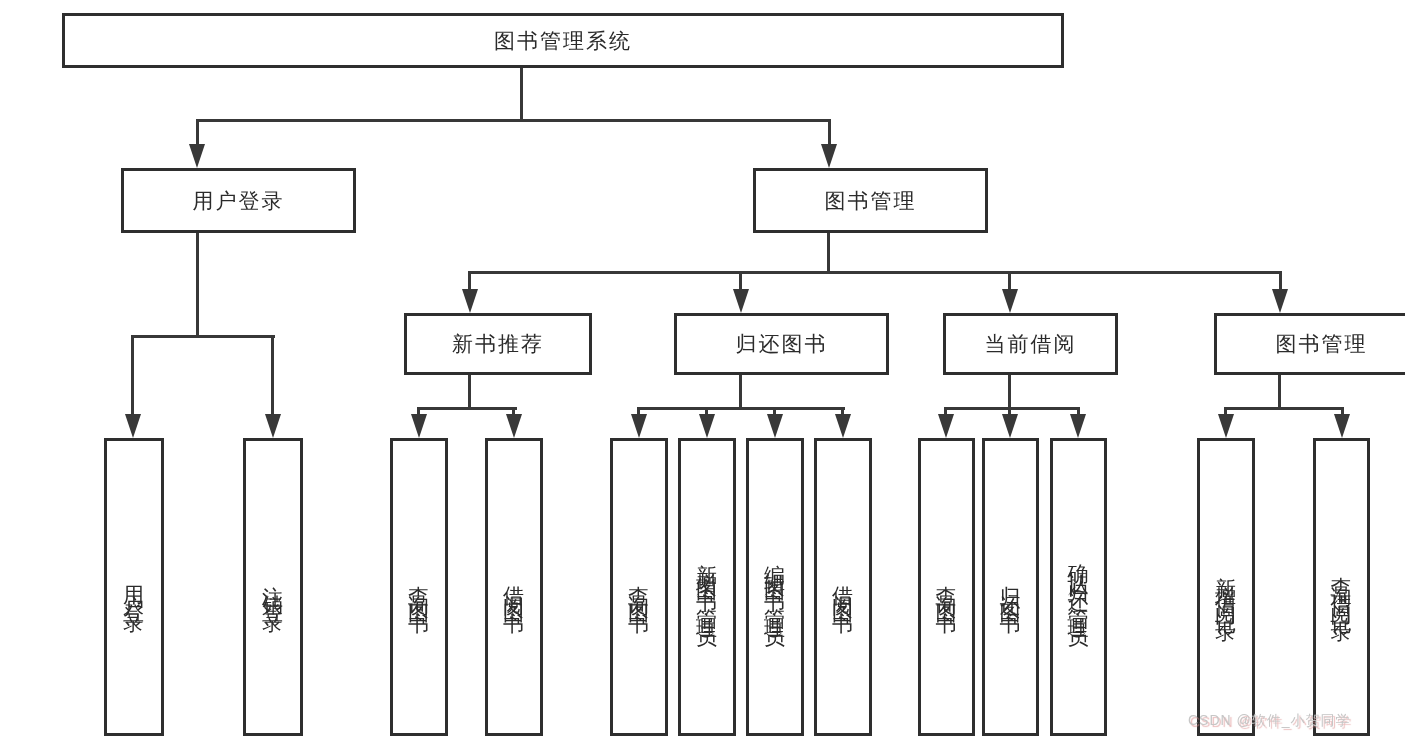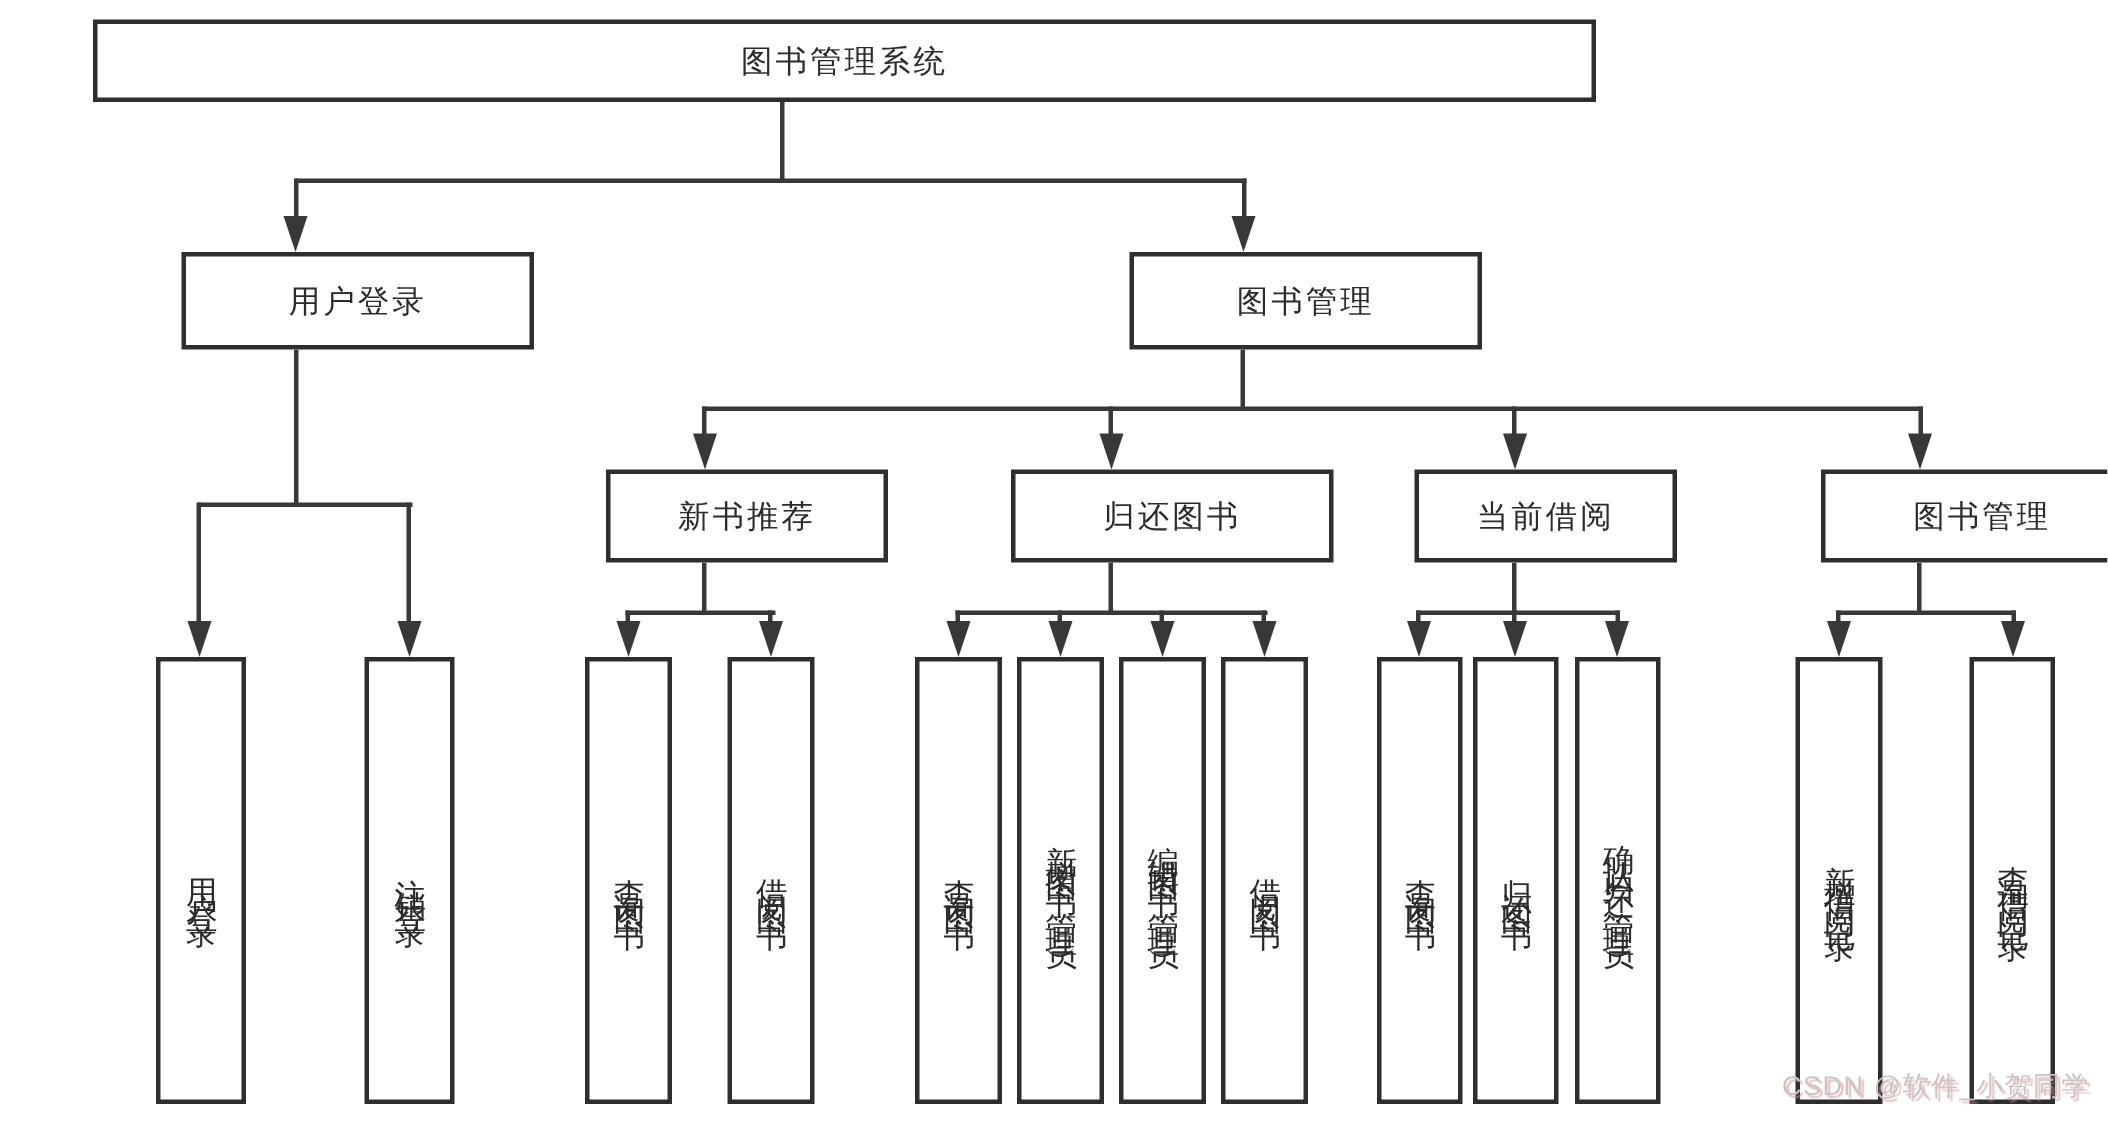--- a/index.html
+++ b/index.html
@@ -23,21 +23,21 @@
   .hline,.vline{position:absolute;background:#383838;z-index:1;}
   .hline{height:3px;}
   .vline{width:3px;}
   .arrow{
     position:absolute;width:0;height:0;z-index:1;
     border-left:8px solid transparent;border-right:8px solid transparent;
     border-top:24px solid #383838;
   }
   .watermark{
     position:absolute;left:1188px;top:712px;z-index:10;
-    font-size:18px;letter-spacing:1px;color:#c6c6c6;white-space:nowrap;
+    font-size:14px;letter-spacing:1px;color:#c6c6c6;white-space:nowrap;
     text-shadow:2px 2px 1px rgba(220,140,140,0.6);
   }
 </style>
 </head>
 <body>
 
 <div id="canvas">
 
   <div class="box" style="left:21px;top:13px;width:1002px;height:55px">
     <span class="hlabel">图书管理系统</span>

